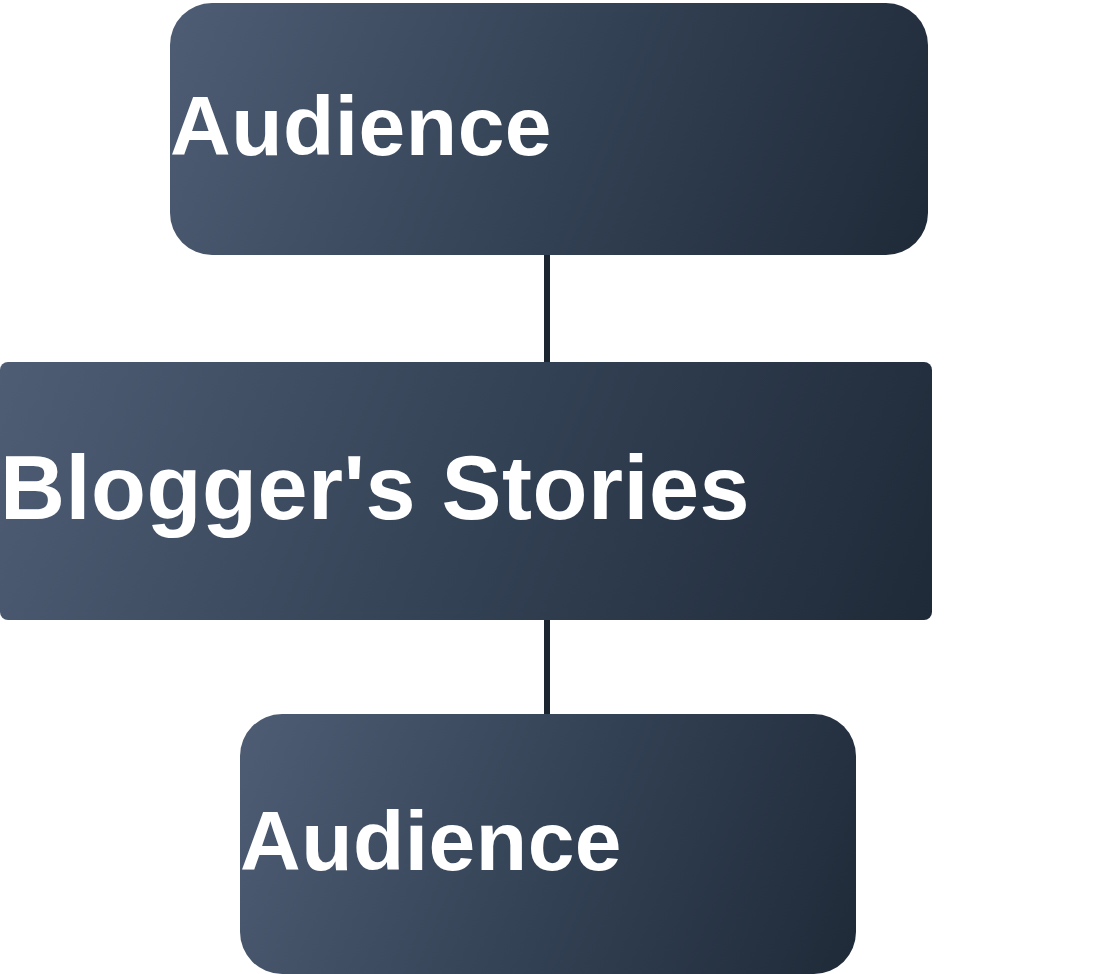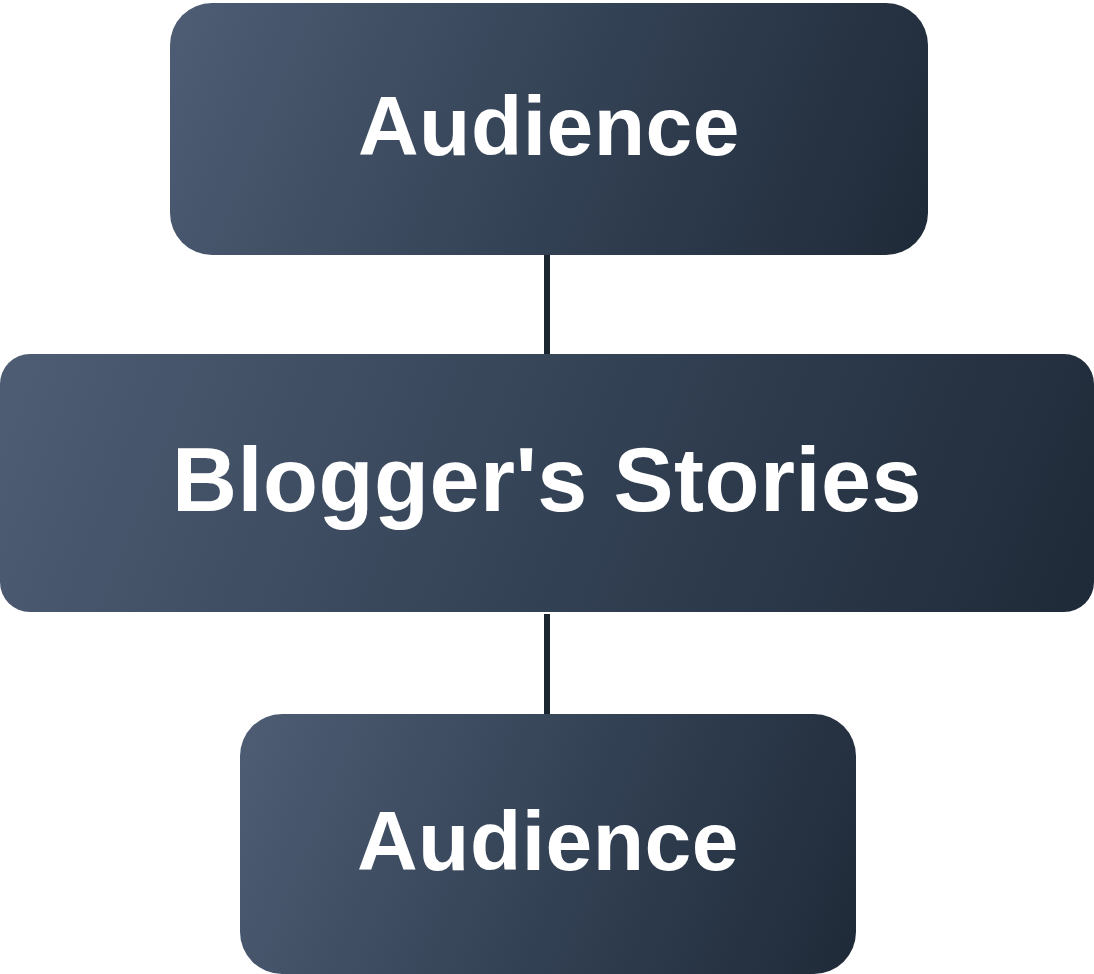--- a/index.html
+++ b/index.html
@@ -30,41 +30,41 @@
     background: var(--connector);
     z-index: 1;
   }
   .connector.c1 { left: 544px; top: 250px; height: 120px; }
   .connector.c2 { left: 544px; top: 614px; height: 108px; }
   .node {
     position: absolute;
     z-index: 2;
     display: flex;
     align-items: center;
-    justify-content: center;
+    justify-content: flex-start;
     background: linear-gradient(112deg, var(--node-grad-start) 0%, var(--node-grad-mid) 55%, var(--node-grad-end) 100%);
     color: var(--node-text);
     font-weight: 700;
     letter-spacing: 0.5px;
     text-align: center;
   }
   .node-audience {
     left: 170px;
     top: 3px;
     width: 758px;
     height: 252px;
     border-radius: 42px;
     font-size: 84px;
   }
   .node-bloggers-stories {
     left: 0px;
-    top: 354px;
-    width: 1094px;
+    top: 362px;
+    width: 932px;
     height: 258px;
-    border-radius: 30px;
+    border-radius: 8px;
     font-size: 90px;
   }
   .node-website {
     left: 240px;
     top: 714px;
     width: 616px;
     height: 260px;
     border-radius: 42px;
     font-size: 84px;
   }

